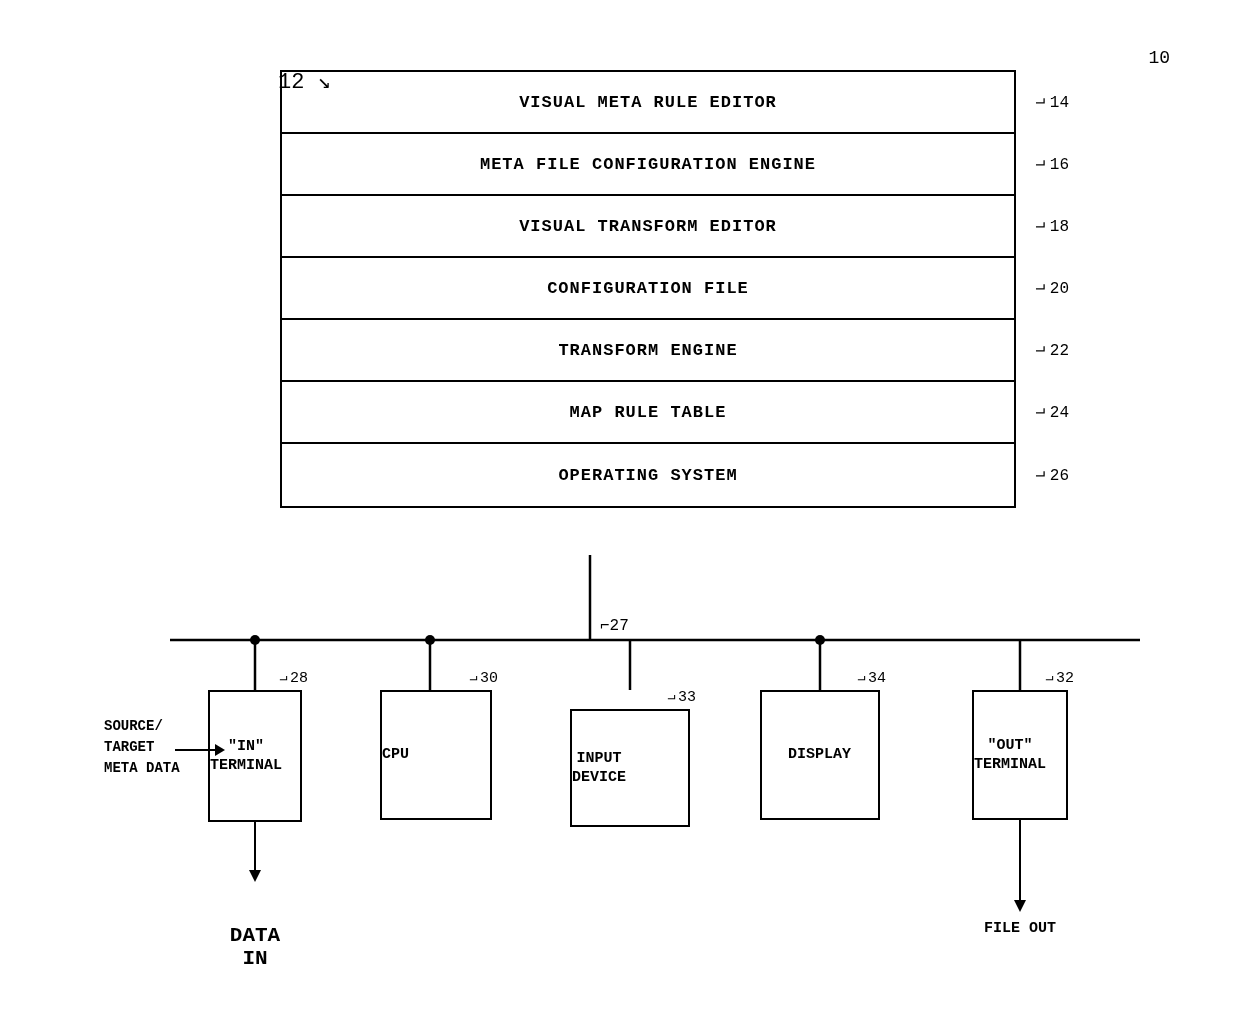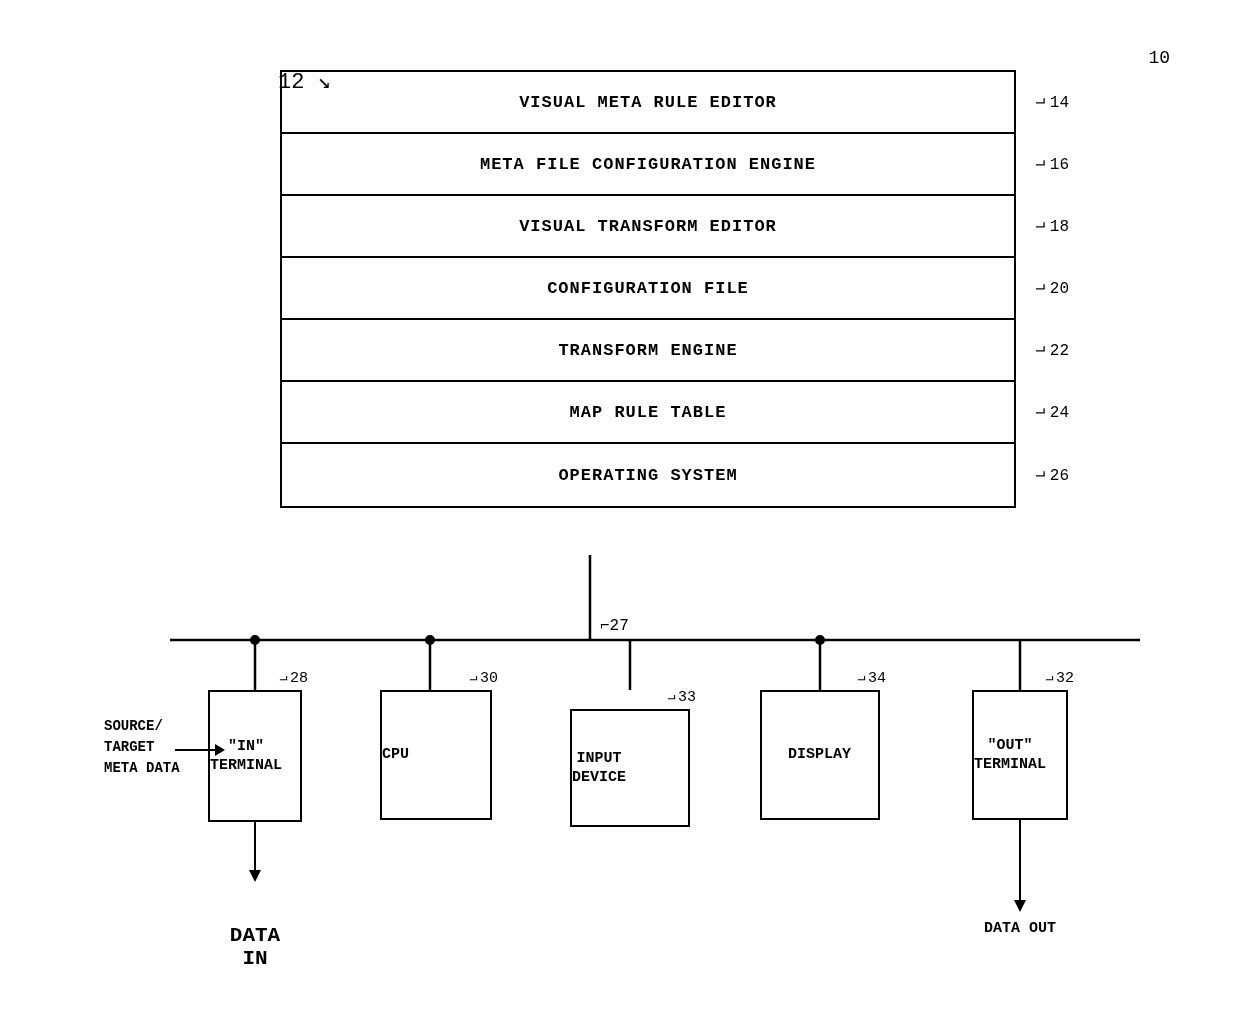--- a/index.html
+++ b/index.html
@@ -237,16 +237,16 @@
   <div class="component-box" style="left:912px; top:660px; width:96px; height:130px;">
     <span class="component-ref">32</span>
     <span class="component-label">"OUT"<br>TERMINAL</span>
   </div>
 
   <div style="position:absolute; top:858px; left:155px; font-family:'Courier New',monospace; font-size:21px; font-weight:bold; text-align:center; width:80px;margin-top:36px;">
     <span>DATA IN</span>
   </div>
 
   <div style="position:absolute; top:890px; left:912px; font-family:'Courier New',monospace; font-size:15px; font-weight:bold; text-align:center; width:96px;">
-    <span>DATA OUT</span>
+    <span>FILE OUT</span>
   </div>
 
 </div>
 
 </body></html>

